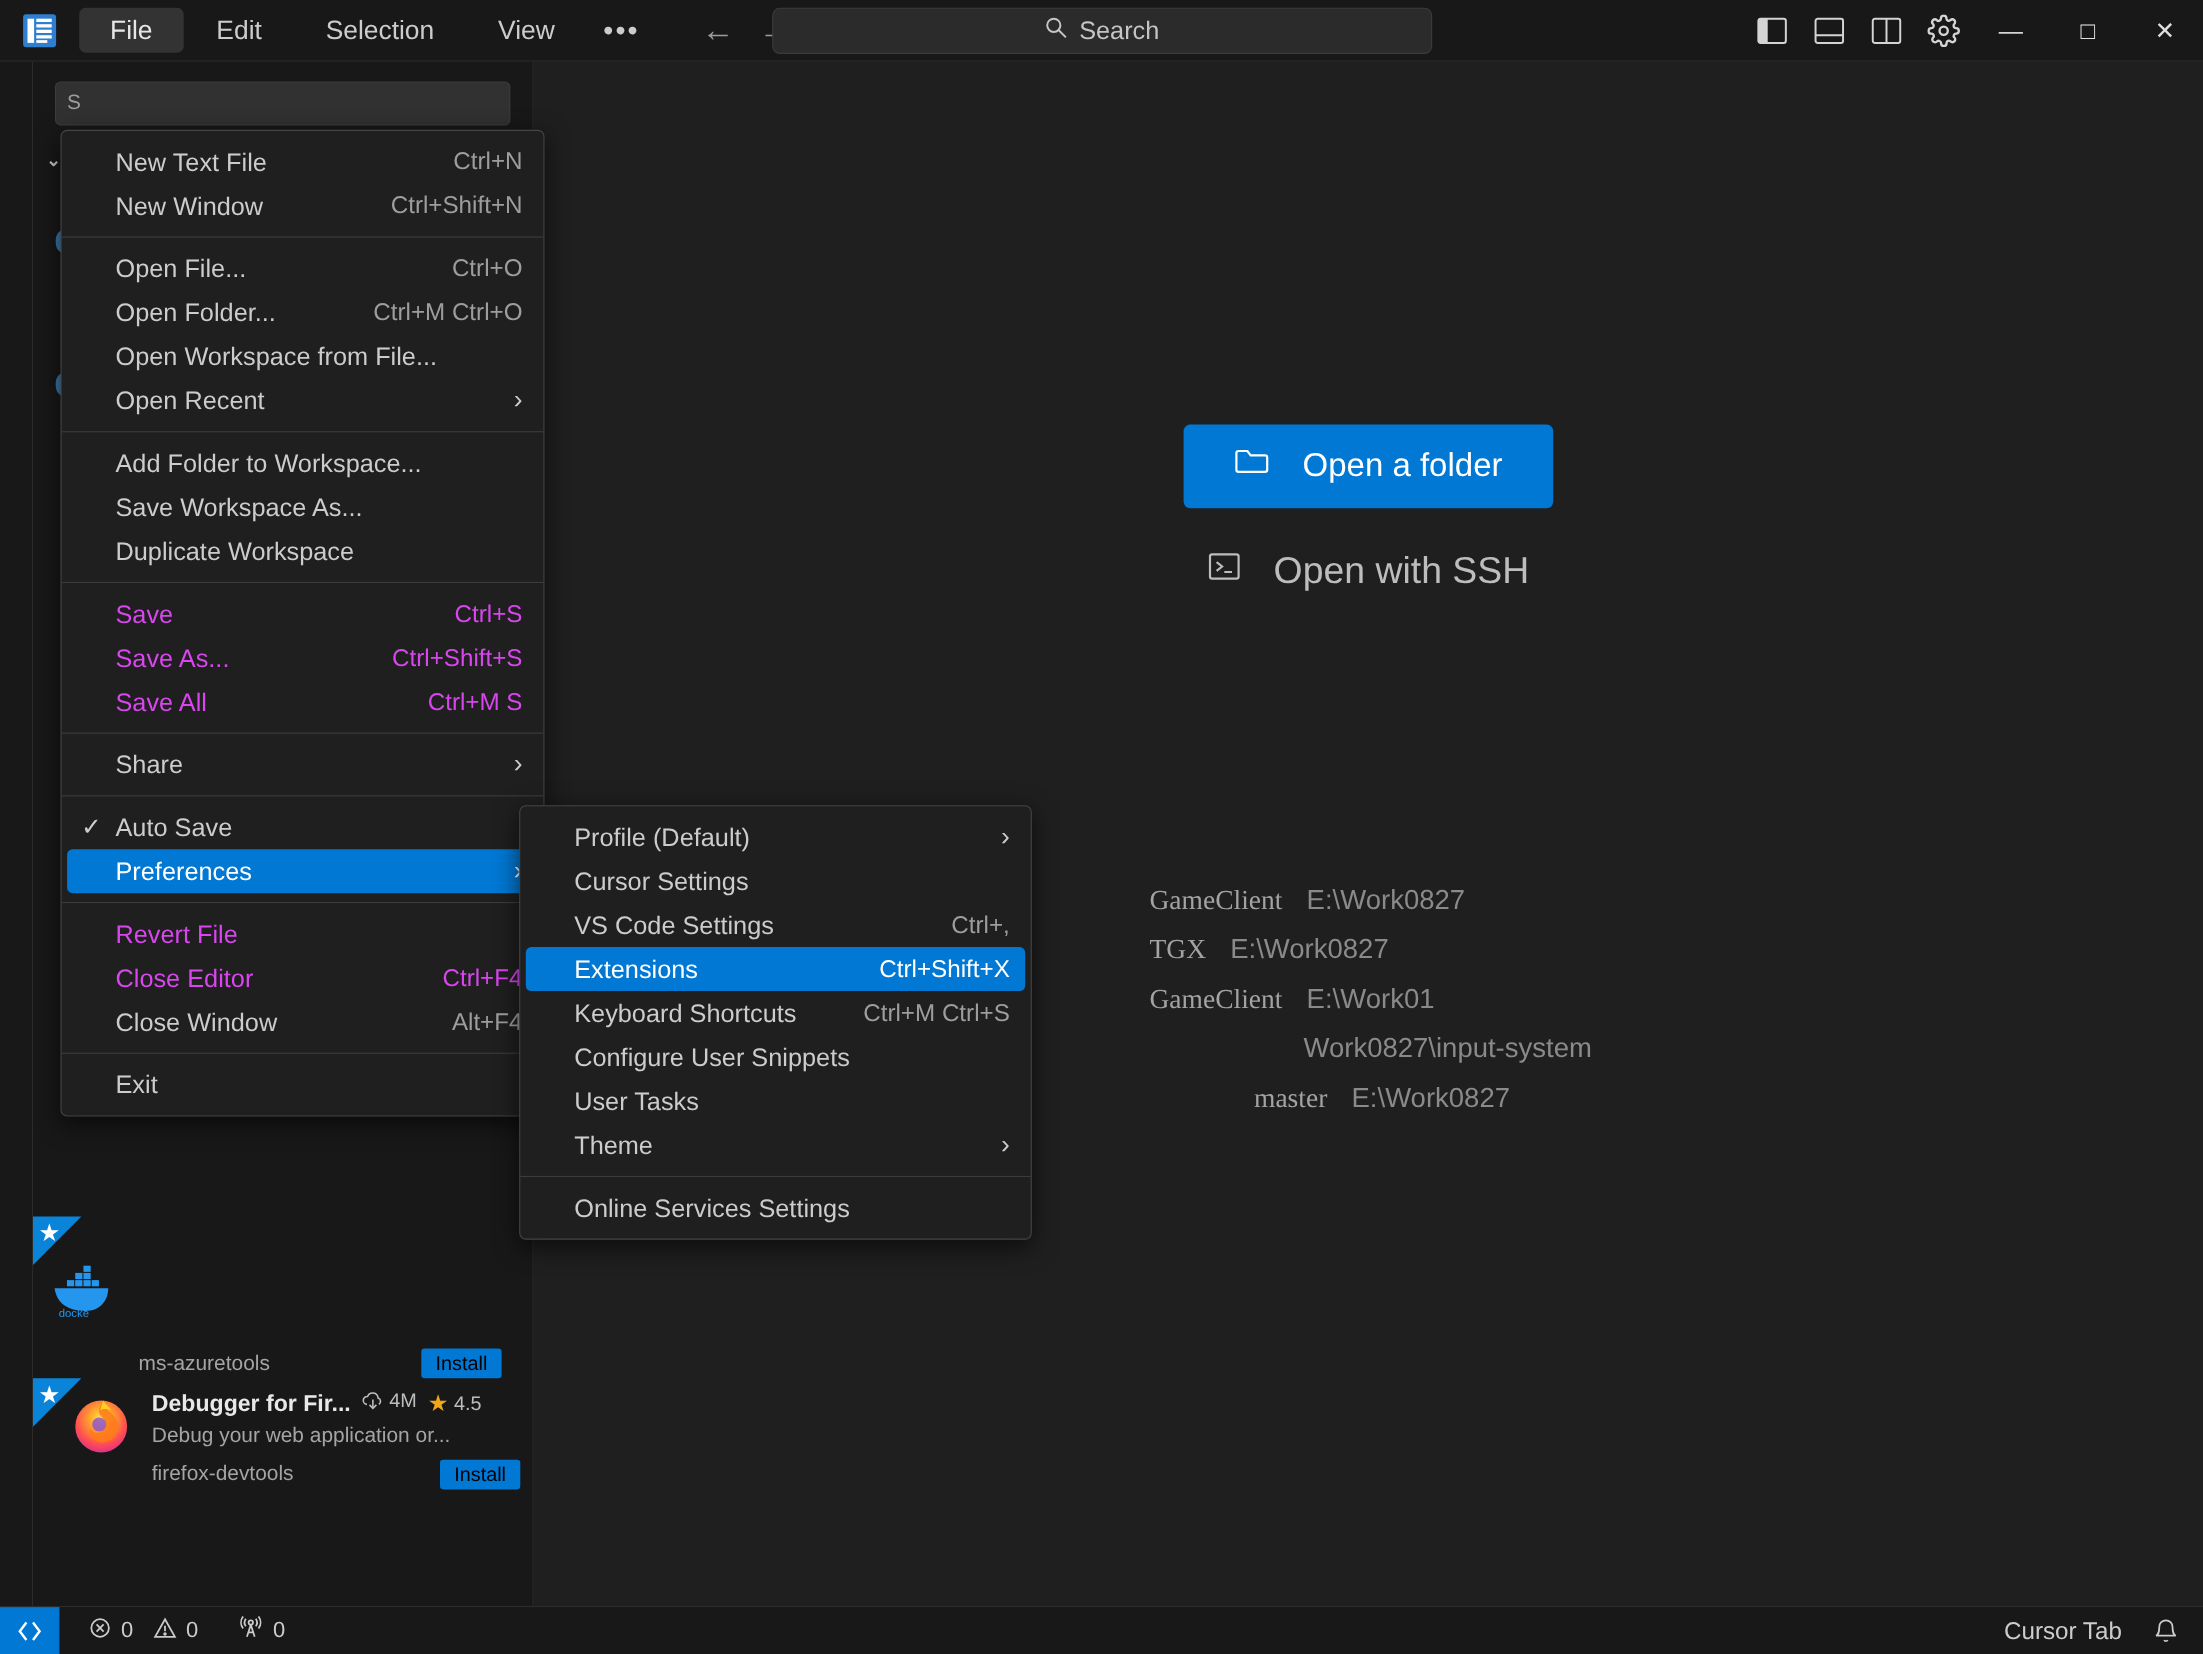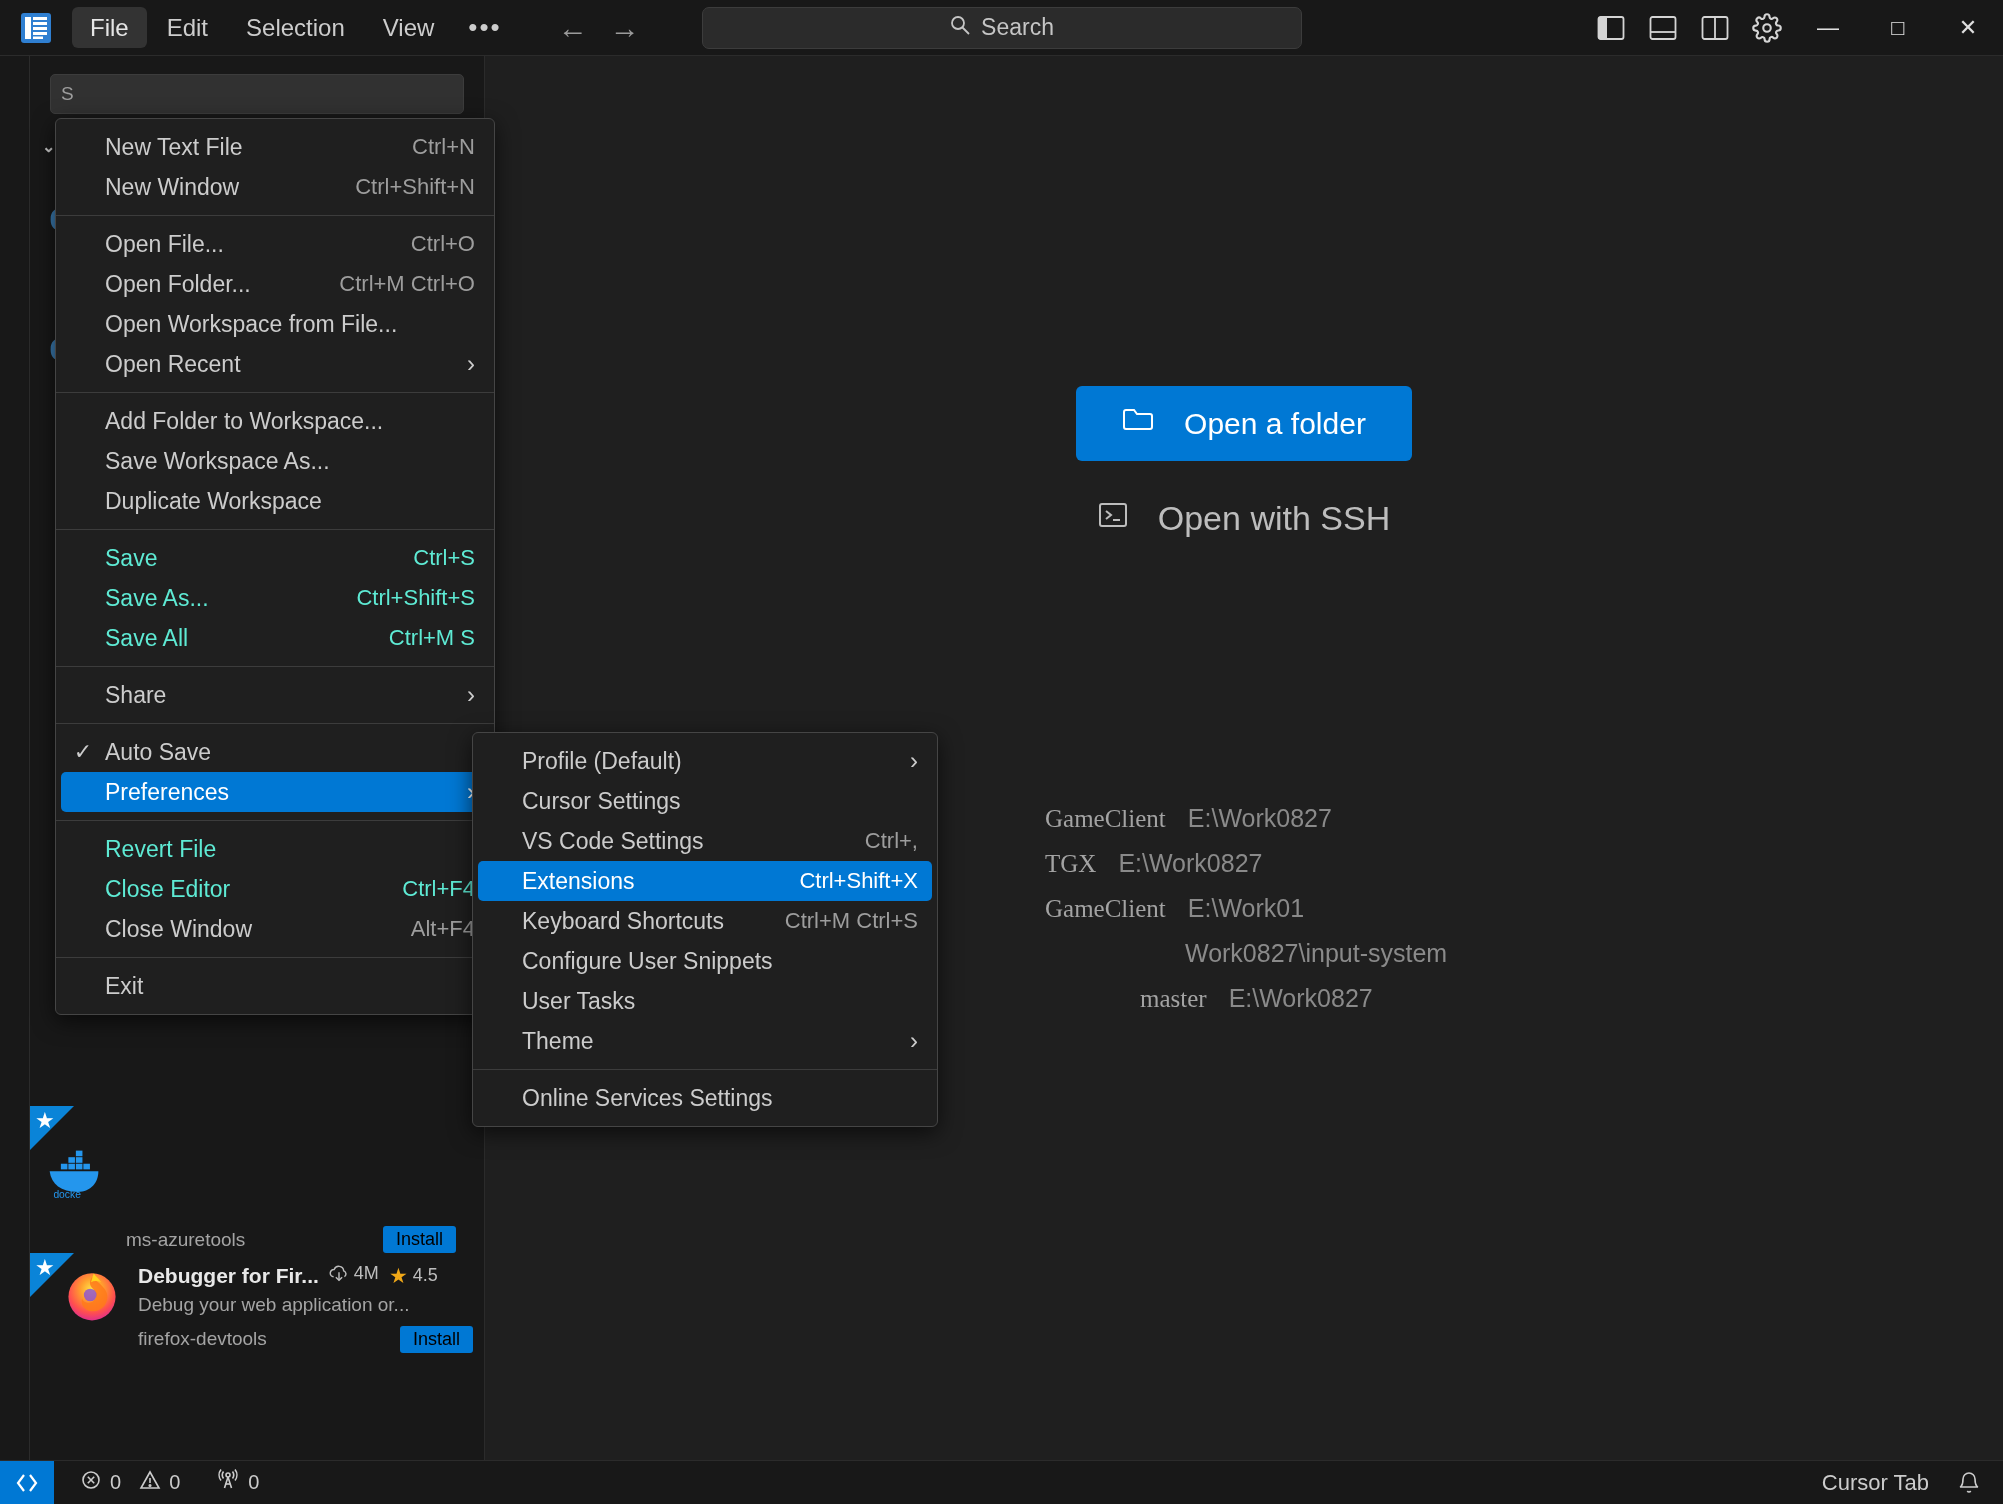--- a/index.html
+++ b/index.html
@@ -22,21 +22,21 @@
     display: flex; align-items: center;
     position: relative; z-index: 5;
     border-bottom: 1px solid #2b2b2b;
   }
   .tb-logo {
     width: 40px; height: 40px; margin-left: 16px;
     display: flex; align-items: center; justify-content: center;
   }
   .menubar { display: flex; align-items: center; margin-left: 16px; gap: 2px; }
   .menu-btn {
-    padding: 7px 18px; font-size: 24px; color: #cccccc;
+    padding: 7px 28px; font-size: 24px; color: #cccccc;
     border-radius: 6px; cursor: default; line-height: 1.15;
   }
   .menu-btn.active { background: #333333; color: #e6e6e6; }
   .menu-dots { padding: 7px 14px; font-size: 26px; color: #cccccc; letter-spacing: 2px; }
   .navarrows { display: flex; align-items: center; gap: 22px; margin-left: 42px; }
   .navarrow { color: #9b9b9b; font-size: 30px; line-height: 1; }
   .searchbox {
     position: absolute; left: 50%; transform: translateX(-50%);
     width: 600px; height: 42px;
     background: #2b2b2b; border: 1px solid #3c3c3c; border-radius: 7px;
@@ -147,21 +147,21 @@
   .mi {
     display: flex; align-items: center;
     height: 40px; padding: 0 14px 0 0;
     color: #cccccc; font-size: 23px; position: relative;
     margin: 0 5px; border-radius: 5px;
   }
   .mi .check { width: 44px; text-align: center; font-size: 22px; color: #cccccc; flex: 0 0 44px; }
   .mi .lbl { flex: 1; white-space: nowrap; }
   .mi .kb { color: #9d9d9d; font-size: 22px; margin-left: 24px; white-space: nowrap; }
   .mi .arrow { color: #cccccc; font-size: 24px; margin-left: 20px; }
-  .mi.disabled .lbl, .mi.disabled .kb { color: #5eead4; }
+  .mi.disabled .lbl, .mi.disabled .kb { color: #d946ef; }
   .mi.selected { background: #0078d4; }
   .mi.selected .lbl, .mi.selected .kb, .mi.selected .arrow { color: #ffffff; }
   .msep { height: 1px; background: #3c3c3c; margin: 8px 0; }
 </style>
 </head>
 <body>
 
 <div class="app">
 
   <div class="titlebar">

